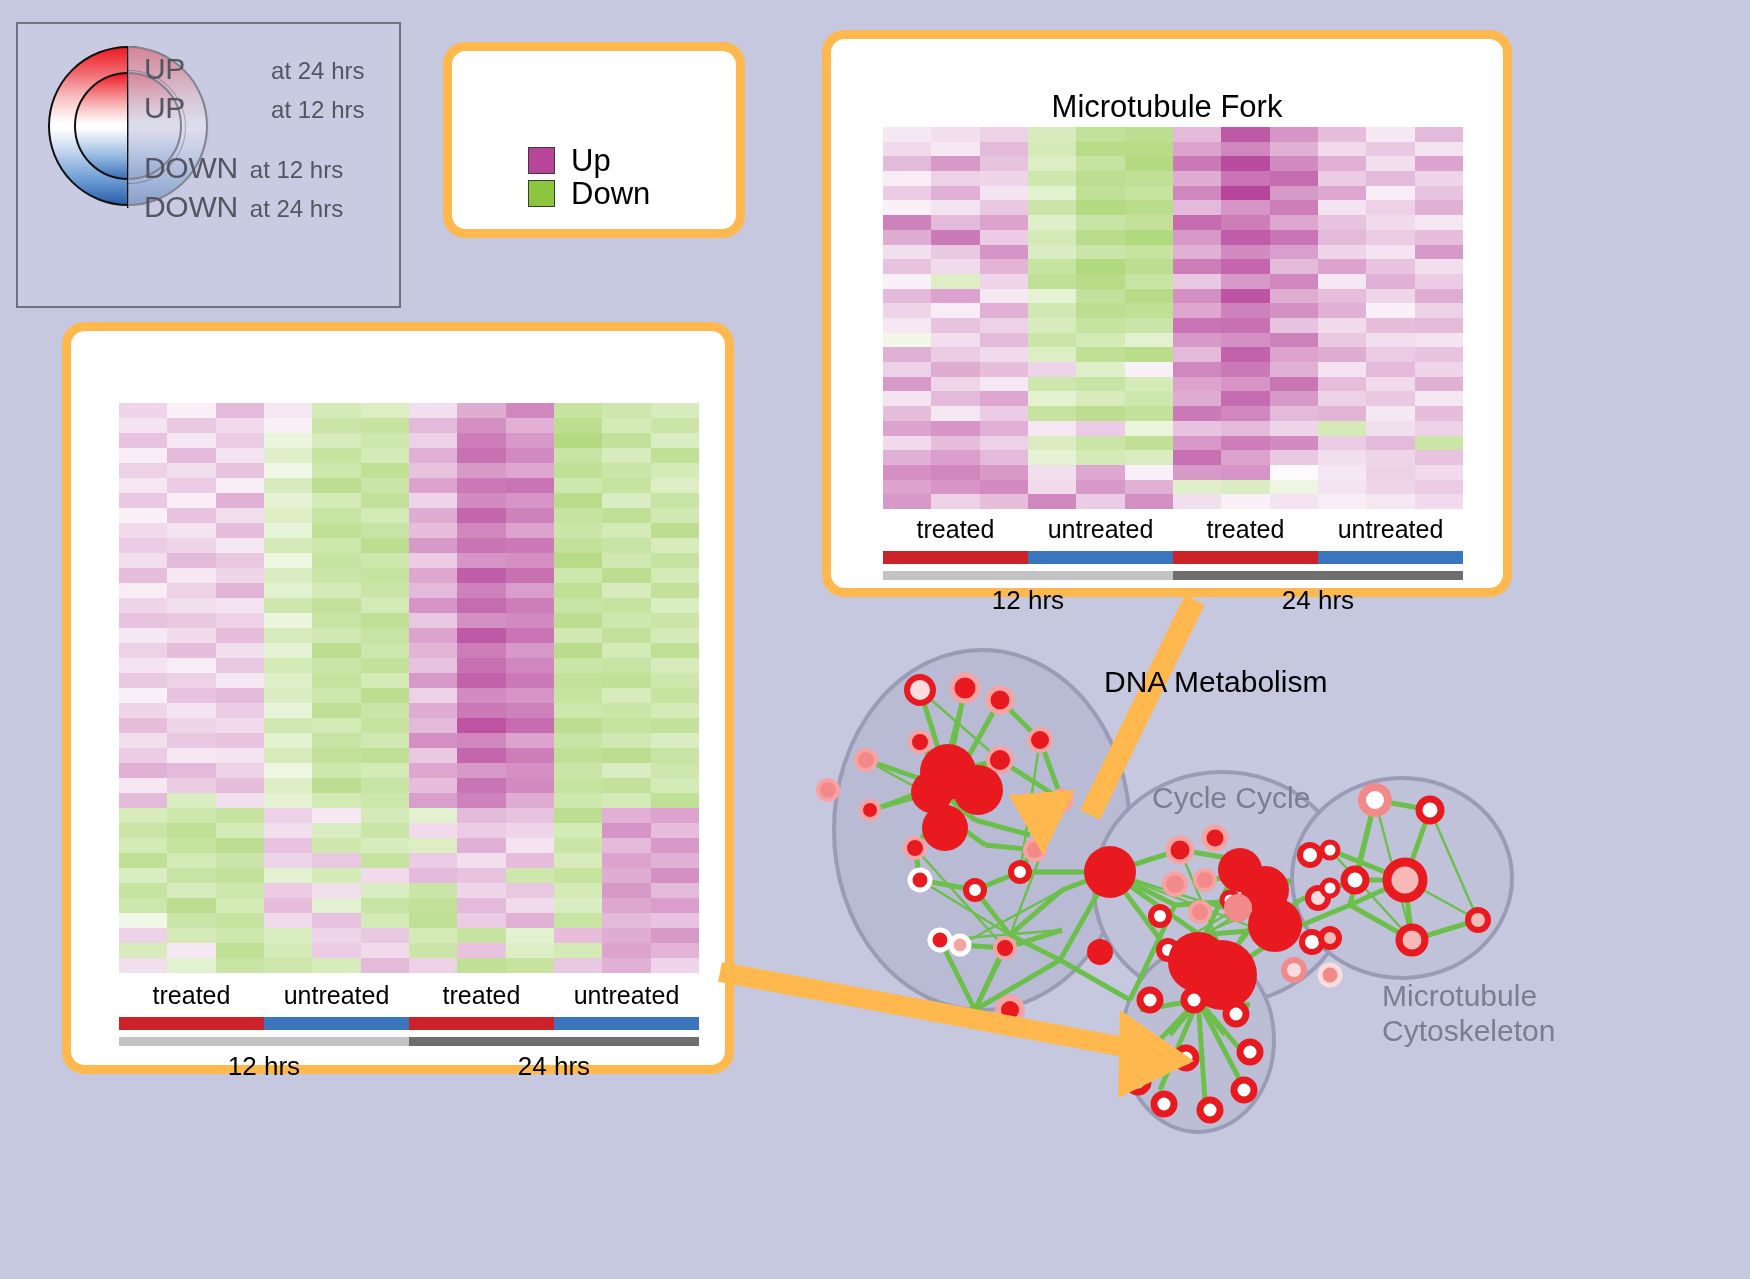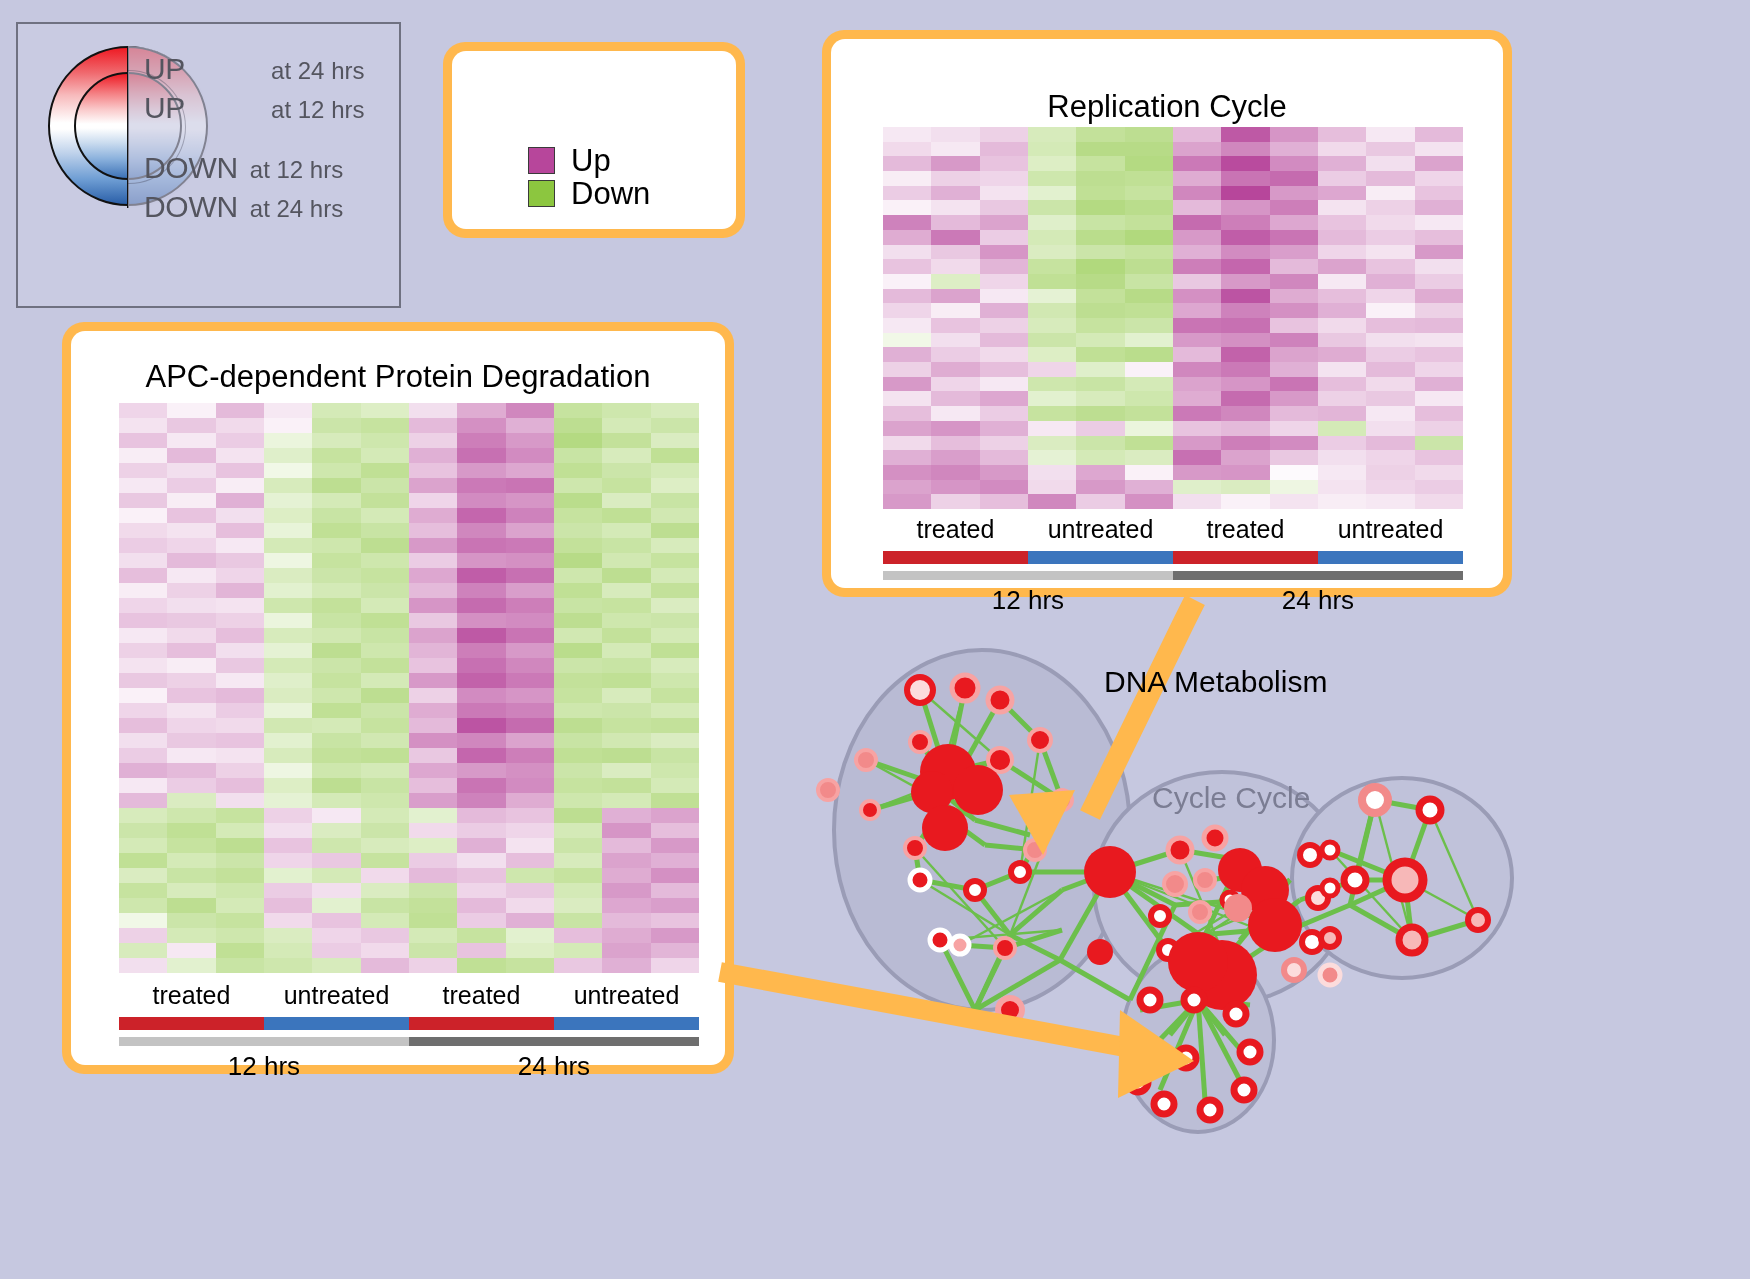--- a/index.html
+++ b/index.html
@@ -143,21 +143,21 @@
         <div class="legend-row">
           <span class="sw" style="background:#8cc63f"></span>
           <span class="legend-label">Down</span>
         </div>
       </div>
     </div>
   </div>
 
   <div class="card rf-card">
     <div class="card-inner">
-      <div class="panel-title rf-title">Replication Cycle</div>
+      <div class="panel-title rf-title">Microtubule Fork</div>
       <div class="hm rf-hm" id="hm-rf" style="grid-template-columns: repeat(12, 1fr); grid-template-rows: repeat(26, 1fr);">
           <div style="background:#f6e8f3"></div>
           <div style="background:#f2dfee"></div>
           <div style="background:#edd1e6"></div>
           <div style="background:#d7ebbc"></div>
           <div style="background:#c3e19a"></div>
           <div style="background:#bdde91"></div>
           <div style="background:#e4bada"></div>
           <div style="background:#be59a5"></div>
           <div style="background:#d695c6"></div>
@@ -484,21 +484,20 @@
       </div>
       <div class="time-labels rf-time">
         <span>12 hrs</span>
         <span>24 hrs</span>
       </div>
     </div>
   </div>
 
   <div class="card apc-card">
     <div class="card-inner">
-      <div class="panel-title apc-title">APC-dependent Protein Degradation</div>
       <div class="hm apc-hm" id="hm-apc" style="grid-template-columns: repeat(12, 1fr); grid-template-rows: repeat(38, 1fr);">
           <div style="background:#efd5e9"></div>
           <div style="background:#faf1f8"></div>
           <div style="background:#e4bada"></div>
           <div style="background:#f6e8f3"></div>
           <div style="background:#d4eab7"></div>
           <div style="background:#ddeec5"></div>
           <div style="background:#f2dfee"></div>
           <div style="background:#dfacd2"></div>
           <div style="background:#d087be"></div>
@@ -1164,14 +1163,16 @@
     <g>
       <path d="M1195 600 L1185 620 L1090 815" stroke="#ffb84d" stroke-width="22" fill="none"></path>
       <path d="M1075 790 L1043 855 L1009 795 Z" fill="#ffb84d"></path>
       <path d="M720 972 L1130 1048" stroke="#ffb84d" stroke-width="20" fill="none"></path>
       <path d="M1120 1010 L1194 1061 L1118 1098 Z" fill="#ffb84d"></path>
     </g>
   </svg>
 
   <div class="net-label lbl-dna">DNA Metabolism</div>
   <div class="net-label lbl-cc">Cycle Cycle</div>
+  <div class="net-label lbl-mt">Microtubule
+Cytoskeleton</div>
 
 </div>
 
 </body></html>

